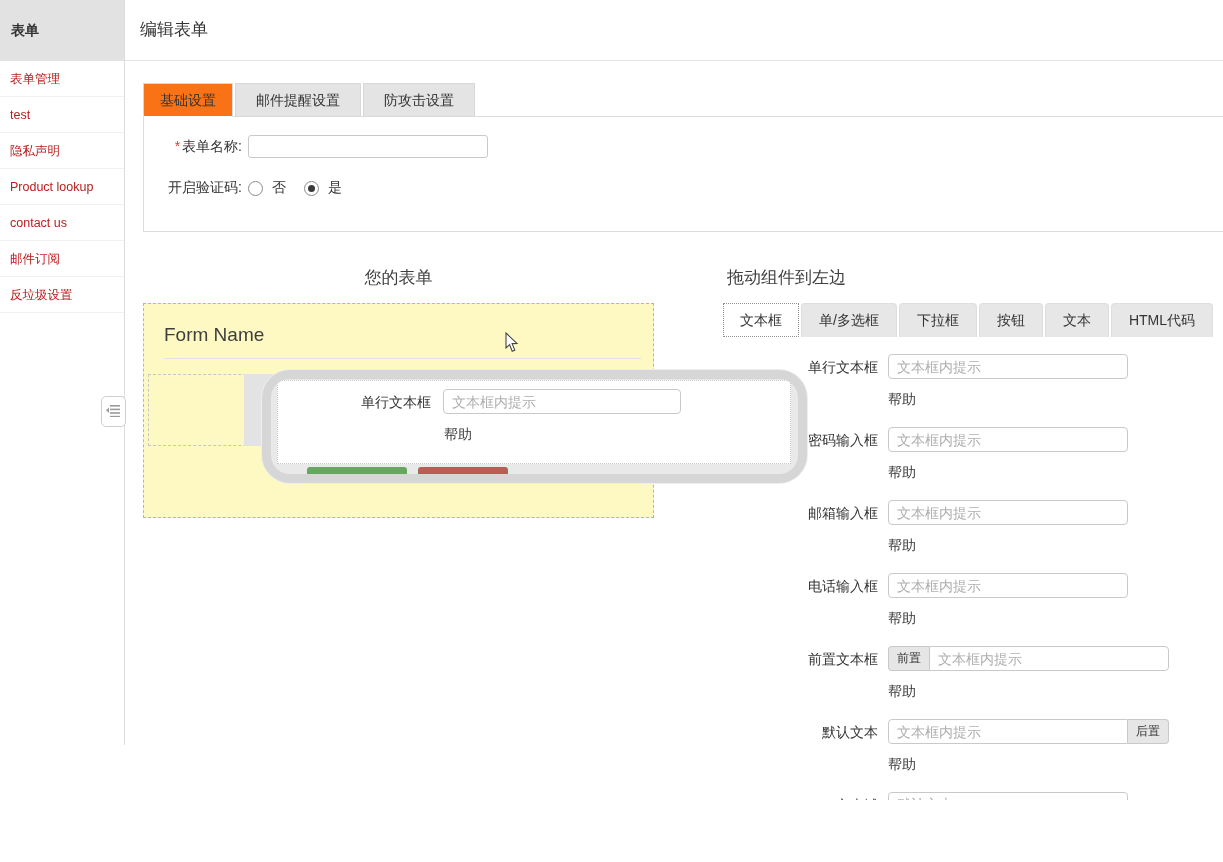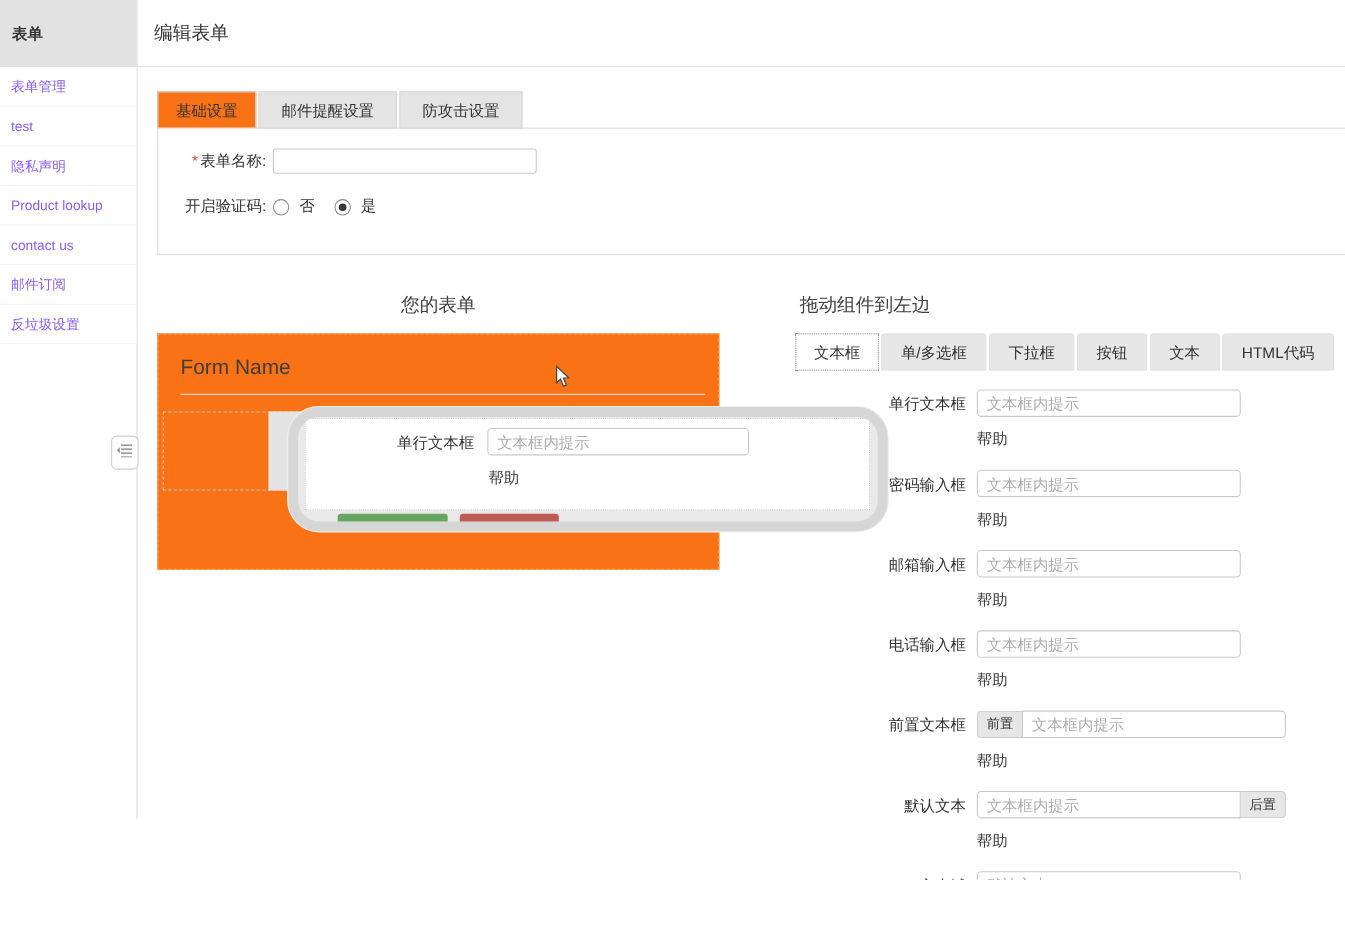--- a/index.html
+++ b/index.html
@@ -10,21 +10,21 @@
 
   
   .sidebar-header { position:absolute; left:0; top:0; width:124px; height:60px; background:#e2e2e2; z-index:3; }
   .sidebar-header .t { position:absolute; left:11px; top:22px; font-size:14px; font-weight:bold; color:#333; }
   .topbar-border { position:absolute; left:0; top:60px; width:1223px; height:1px; background:#e3e3e3; }
   .page-title { position:absolute; left:140px; top:0; height:60px; line-height:60px; font-size:17px; color:#333; }
 
   
   .sidebar-vline { position:absolute; left:124px; top:0; width:1px; height:745px; background:#dcdcdc; }
   .sidebar-menu { position:absolute; left:0; top:61px; width:124px; background:#fff; }
-  .side-item { height:36px; line-height:36px; padding-left:10px; font-size:12.5px; color:#8b5cf6;
+  .side-item { height:36px; line-height:36px; padding-left:10px; font-size:12.5px; color:#b91c1c;
                border-bottom:1px solid #f2f2f2; cursor:pointer; white-space:nowrap; }
 
   
   .collapse-btn { position:absolute; left:101px; top:396px; width:25px; height:31px; background:#fff;
                   border:1px solid #cfcfcf; border-radius:5px; z-index:5; display:flex; align-items:center; justify-content:center; }
 
   
   .settings-tabs { position:absolute; left:143px; top:83px; display:flex; z-index:2; }
   .stab { height:34px; line-height:33px; font-size:14px; color:#333; background:#e4e4e4;
           border:1px solid #d8d8d8; padding:0 20px; margin-left:2px; cursor:pointer; white-space:nowrap; }
@@ -41,21 +41,21 @@
   .radio-opt { display:flex; align-items:center; margin-right:18px; cursor:pointer; }
   .radio-circle { width:15px; height:15px; border:1px solid #8a8a8a; border-radius:50%; background:#fff;
                   display:inline-flex; align-items:center; justify-content:center; margin-right:9px; }
   .radio-circle.checked::after { content:""; width:7px; height:7px; border-radius:50%; background:#3a3a3a; }
   .radio-label { font-size:14px; color:#333; }
 
   
   .your-form-title { position:absolute; left:143px; top:266px; width:511px; text-align:center;
                      font-size:17px; color:#404040; }
   .drop-canvas { position:absolute; left:143px; top:303px; width:511px; height:215px;
-                 border:1px dashed #f3a75b; background:#f97316; }
+                 border:1px dashed #f3a75b; background:#fef9c3; }
   .form-name-display { position:absolute; left:20px; top:20px; font-size:19px; color:#3e3e3e; }
   .form-name-underline { position:absolute; left:20px; top:54px; width:477px; height:1px; background:#e2e2e2; }
   .drop-row { position:absolute; left:4px; top:70px; width:500px; height:72px; border:1px dashed #c6c6c6; }
   .sort-placeholder { position:absolute; left:100px; top:70px; width:68px; height:72px; background:#e3e3e3; }
 
   
   .drag-hint-title { position:absolute; left:727px; top:266px; font-size:17px; color:#404040; }
   .component-tabs { position:absolute; left:723px; top:303px; display:flex; z-index:1; }
   .ctab { height:34px; line-height:33px; font-size:14px; color:#333; background:#e7e7e7;
           border:1px solid #dedede; border-bottom:none; border-radius:4px 4px 0 0;

